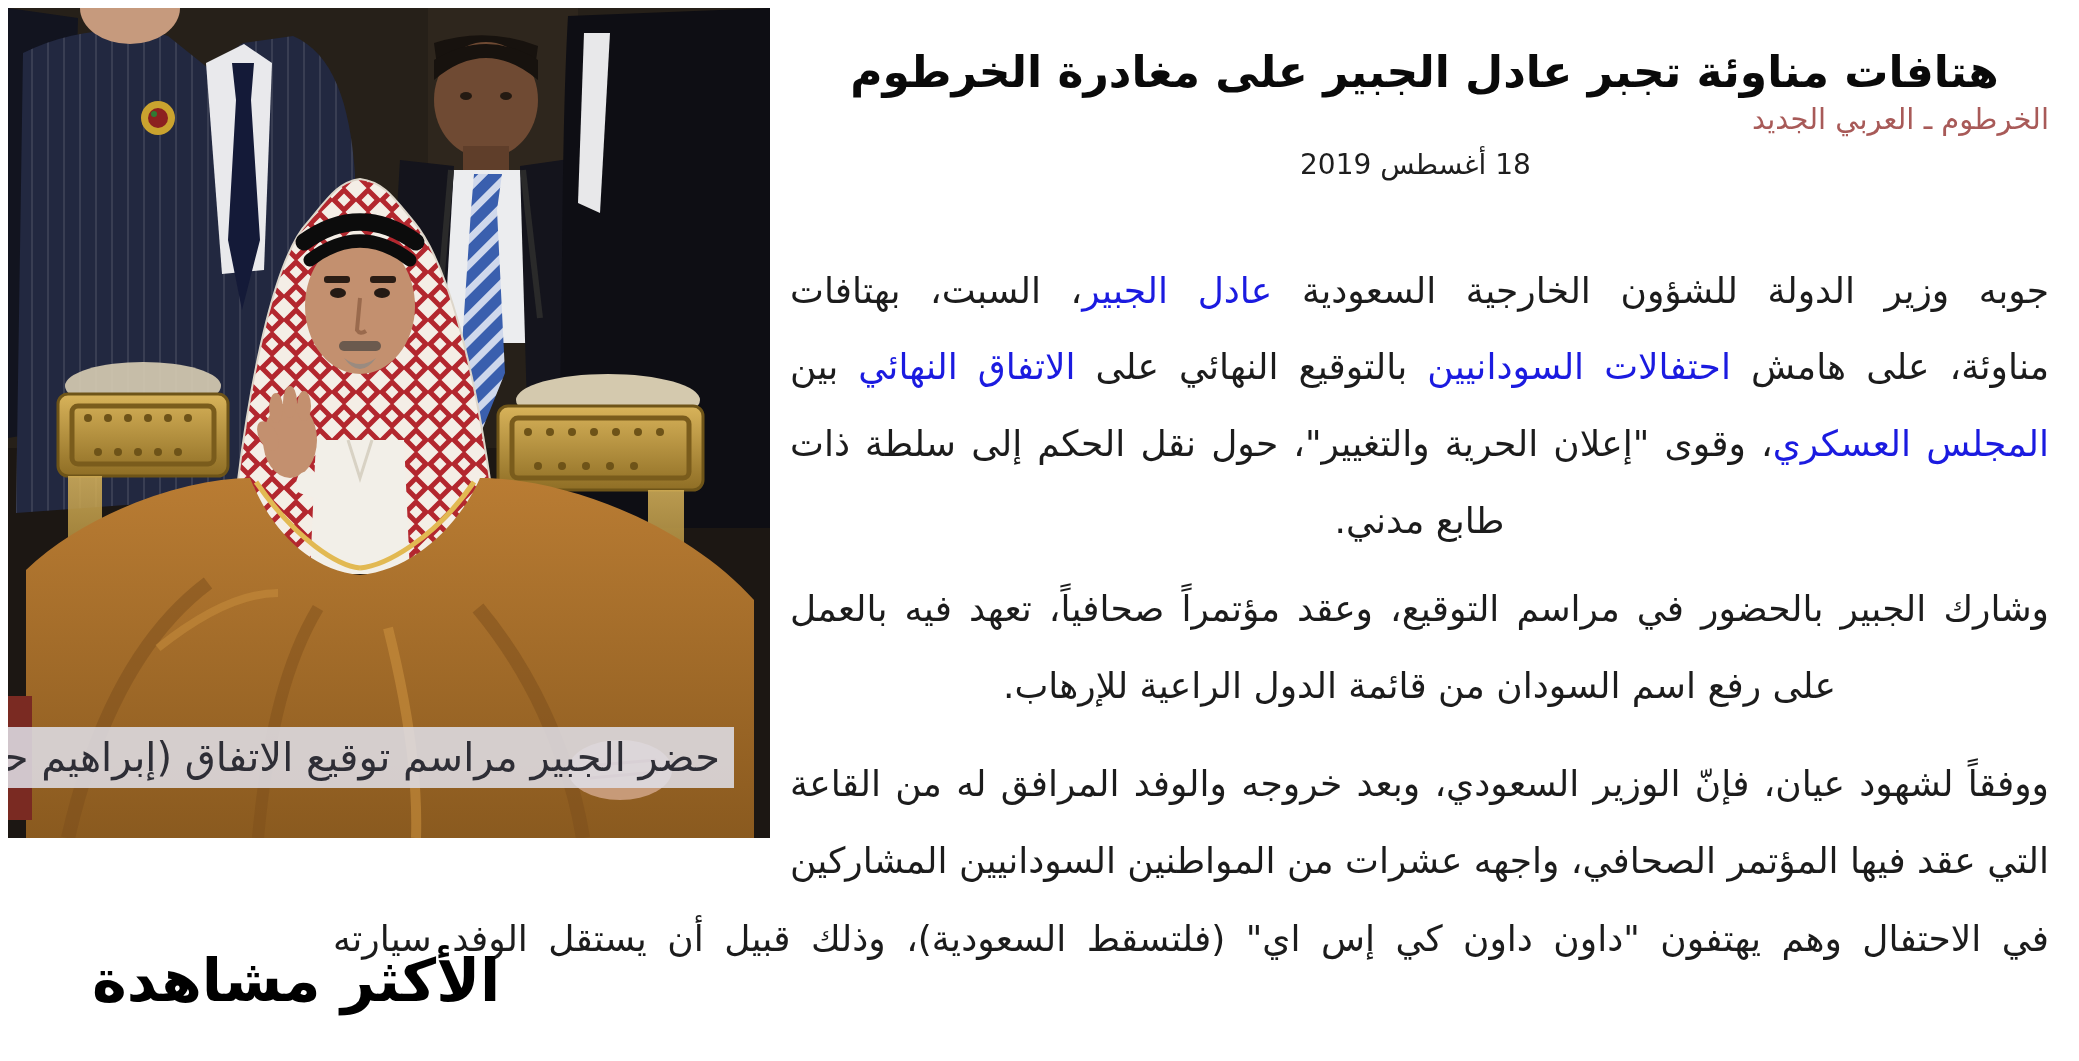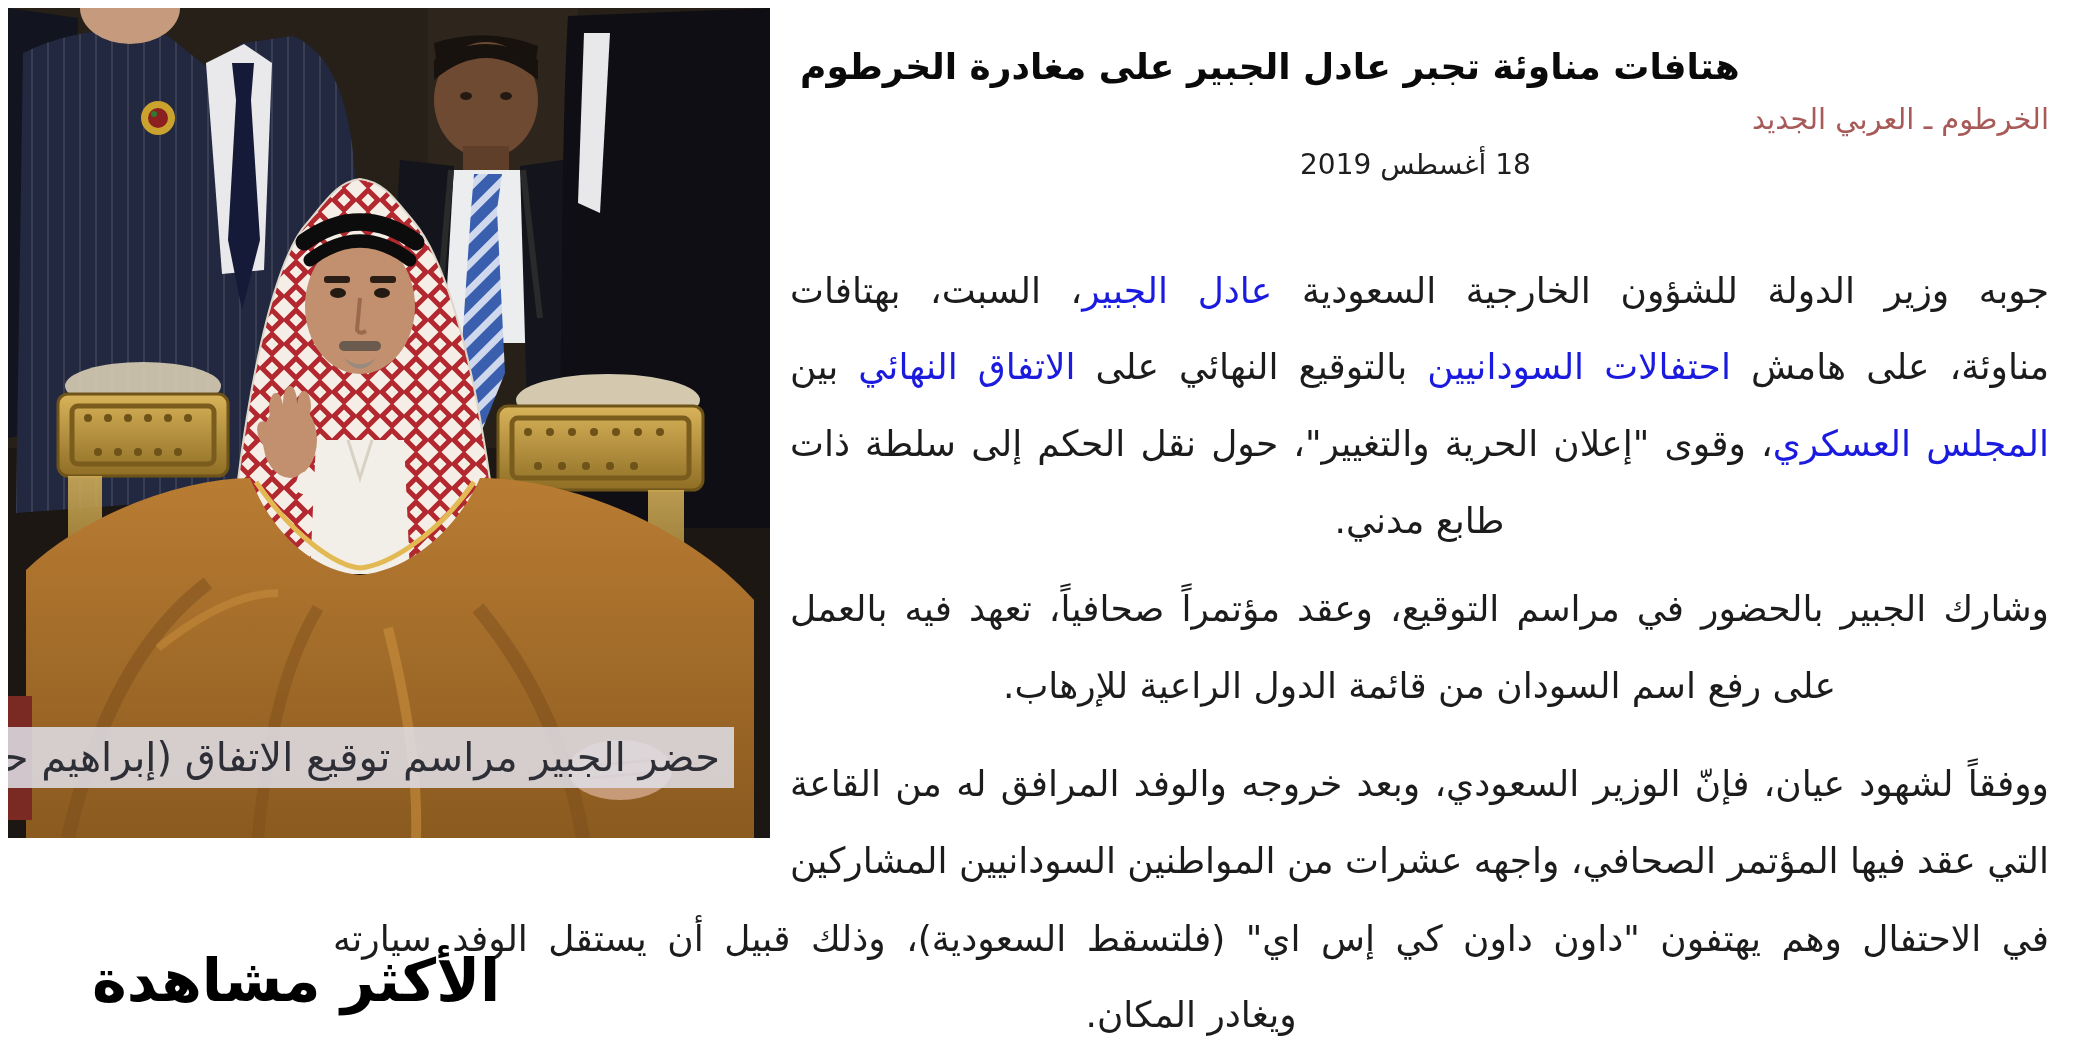--- a/index.html
+++ b/index.html
@@ -8,21 +8,21 @@
 
   
   .photo{position:absolute;left:8px;top:8px;width:762px;height:830px;overflow:hidden;background:#1c1713;}
   .photo svg{display:block;}
   .photo-caption{position:absolute;left:0;right:36px;bottom:50px;height:61px;
         background:var(--caption-bg);color:#2e2e36;font-size:40px;line-height:61px;
         direction:rtl;text-align:right;padding-right:14px;white-space:nowrap;overflow:hidden;}
 
   
   .title{position:absolute;top:4px;right:30px;left:800px;height:78px;line-height:78px;
-        font-size:36px;font-weight:bold;color:#0a0a0a;direction:rtl;text-align:left;}
+        font-size:44px;font-weight:bold;color:#0a0a0a;direction:rtl;text-align:center;}
   .byline{position:absolute;top:96px;right:30px;left:1300px;height:46px;line-height:46px;
         font-size:29px;color:var(--byline-red);direction:rtl;text-align:right;cursor:pointer;}
   .date{position:absolute;top:142px;right:30px;left:1300px;height:46px;line-height:46px;
         font-size:28px;color:#1e1e1e;direction:rtl;text-align:left;}
 
   .bl{position:absolute;right:30px;left:790px;height:62px;line-height:62px;
         font-size:36px;color:#1c1c1c;direction:rtl;white-space:nowrap;}
   .just{text-align:justify;text-align-last:justify;}
   .ragged{text-align:center;}
   .wide{left:333px;}
@@ -182,17 +182,16 @@
   <div class="bl just" style="top:336px"><span>مناوئة، على هامش </span><span class="link">احتفالات السودانيين</span><span> بالتوقيع النهائي على </span><span class="link">الاتفاق النهائي</span><span> بين</span></div>
   <div class="bl just" style="top:413px"><span class="link">المجلس العسكري</span><span>، وقوى "إعلان الحرية والتغيير"، حول نقل الحكم إلى سلطة ذات</span></div>
   <div class="bl ragged" style="top:490px"><span>طابع مدني.</span></div>
 
   <div class="bl just" style="top:578px"><span>وشارك الجبير بالحضور في مراسم التوقيع، وعقد مؤتمراً صحافياً، تعهد فيه بالعمل</span></div>
   <div class="bl ragged" style="top:655px"><span>على رفع اسم السودان من قائمة الدول الراعية للإرهاب.</span></div>
 
   <div class="bl just" style="top:753px"><span>ووفقاً لشهود عيان، فإنّ الوزير السعودي، وبعد خروجه والوفد المرافق له من القاعة</span></div>
   <div class="bl just" style="top:830px"><span>التي عقد فيها المؤتمر الصحافي، واجهه عشرات من المواطنين السودانيين المشاركين</span></div>
   <div class="bl just wide" style="top:908px"><span>في الاحتفال وهم يهتفون "داون داون كي إس اي" (فلتسقط السعودية)، وذلك قبيل أن يستقل الوفد سيارته</span></div>
-  <div class="bl ragged wide" style="top:984px"><span>ويغادر المكان.</span></div>
 
   <div class="most-viewed">الأكثر مشاهدة</div>
 
 </div>
 
 </body></html>

